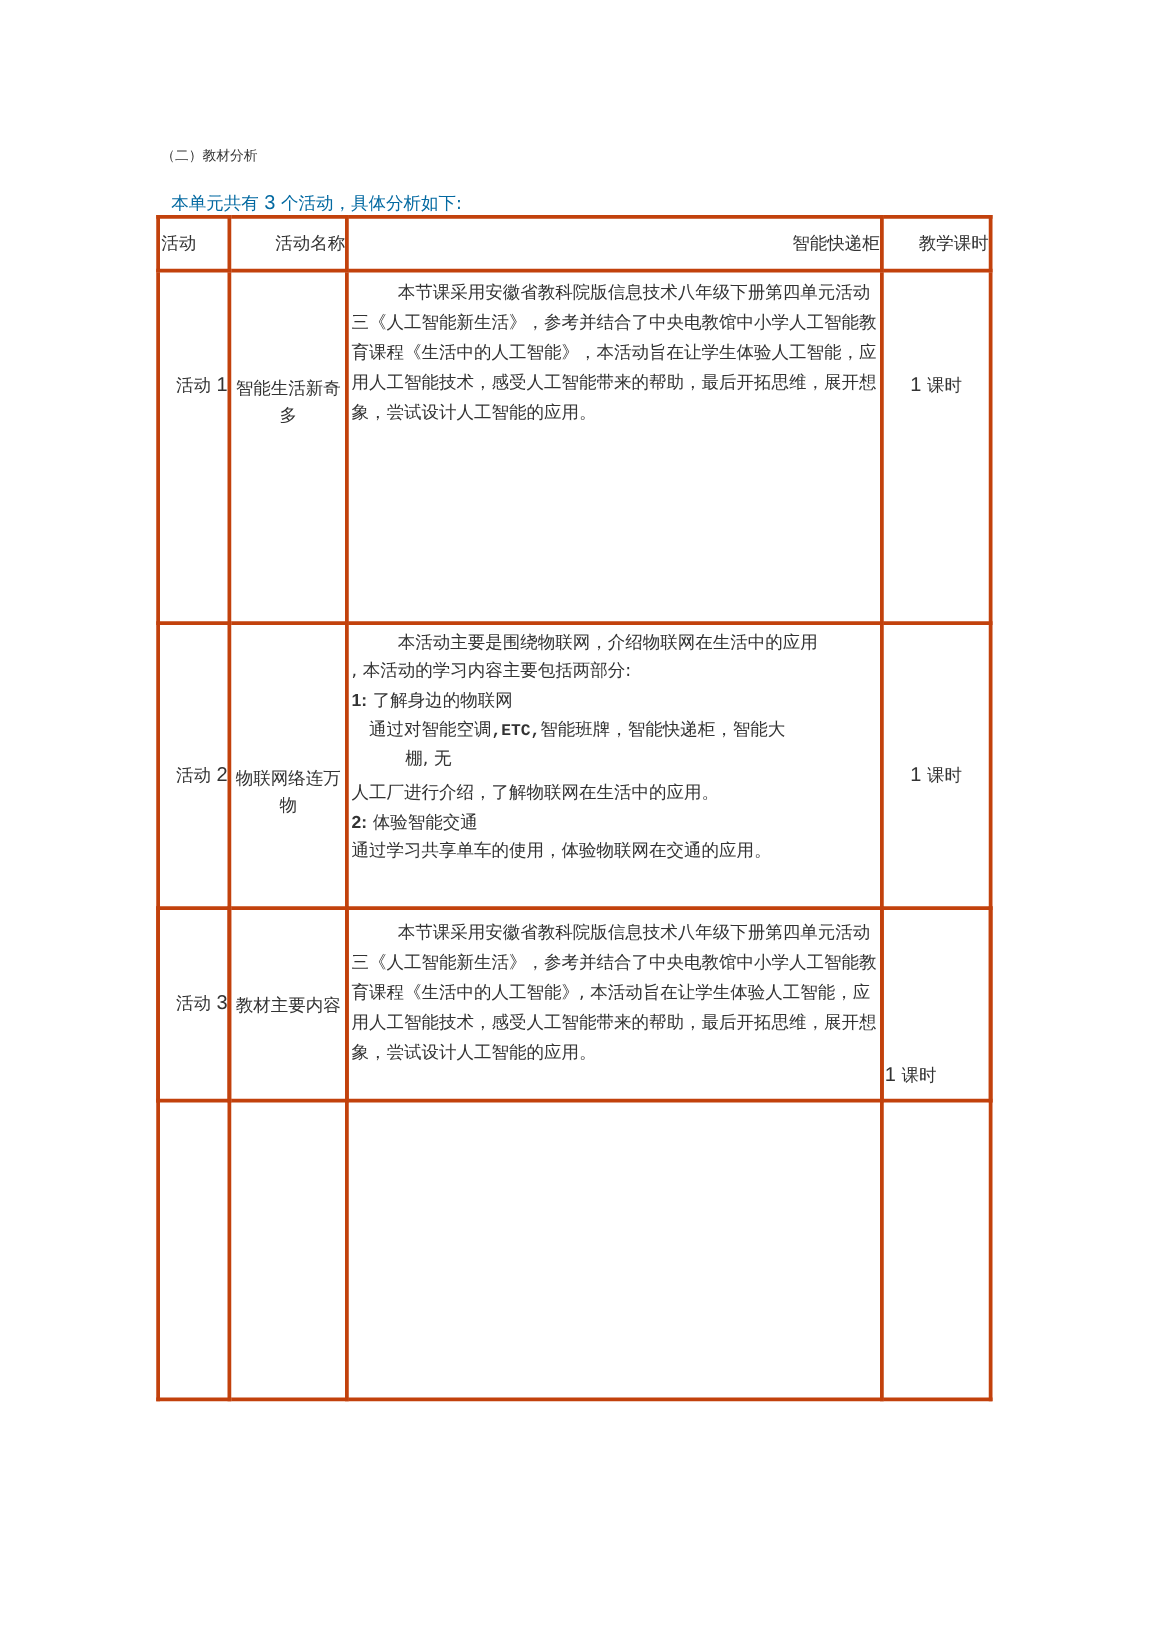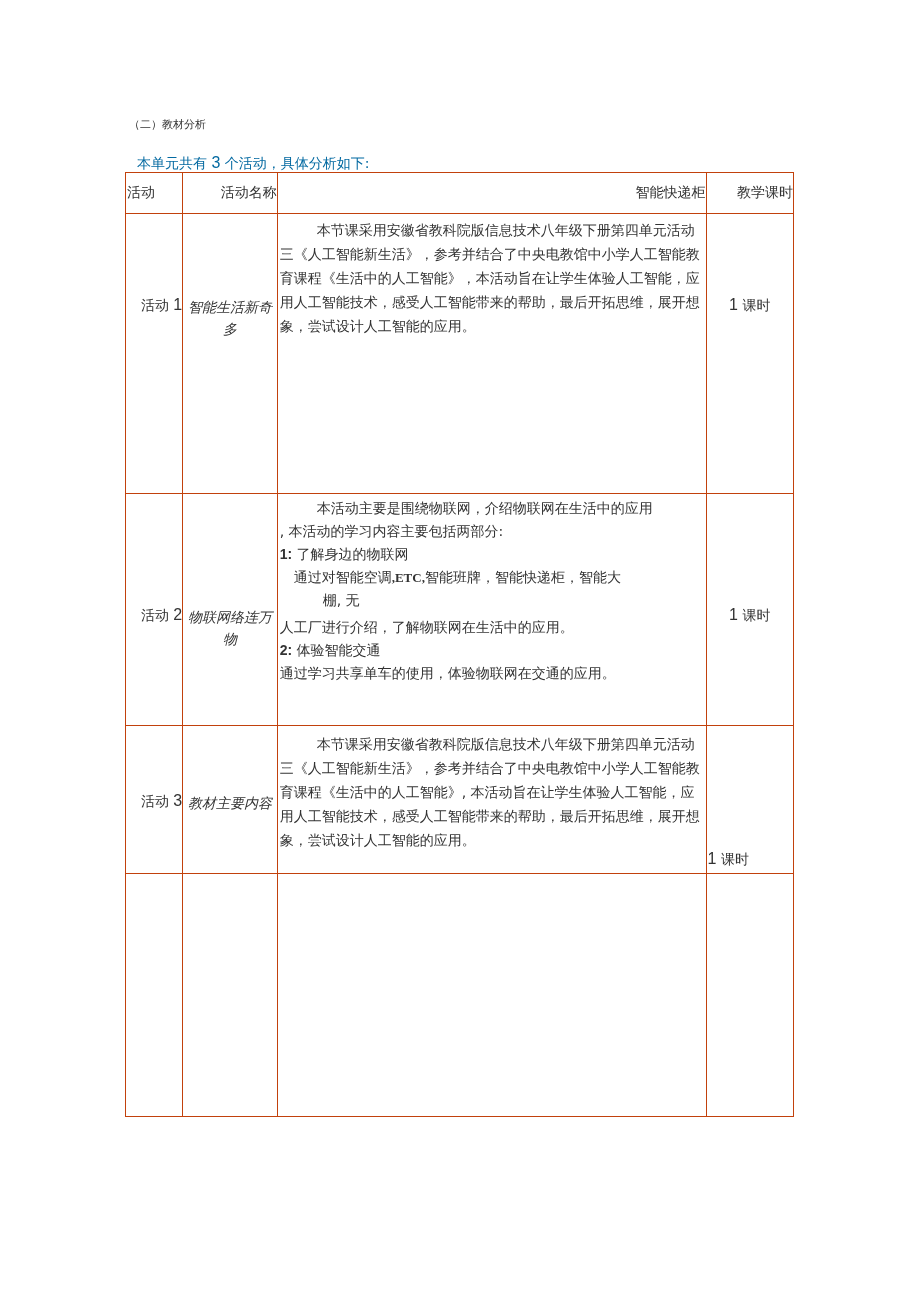--- a/index.html
+++ b/index.html
@@ -34,50 +34,50 @@
     .intro b { font-family: "Liberation Sans", sans-serif; font-weight: normal; font-size: 16px; }
     table.doc {
       position: absolute;
       left: 125px;
       border-collapse: collapse;
       table-layout: fixed;
       font-size: 14px;
       color: #333;
     }
     table.doc td {
-      border: 1px solid #c2410c;
+      border: 3px solid #c2410c;
       padding: 0;
       vertical-align: middle;
       overflow: hidden;
     }
     #table1 { top: 172px; width: 669px; }
     #table2 { top: 725px; width: 669px; }
     .c1 { width: 57px; }
     .c2 { width: 94px; }
     .c3 { width: 427px; }
     .c4 { width: 87px; }
     .hdr td { height: 40px; }
     .hdr .h1 { text-align: left; padding-left: 1px; }
     .hdr .h2, .hdr .h3, .hdr .h4 { text-align: right; }
     .num { font-family: "Liberation Sans", sans-serif; font-size: 16px; }
     .label-cell { text-align: right; }
-    .name-cell { text-align: center; line-height: 22px; font-style: italic; }
+    .name-cell { text-align: center; line-height: 22px; }
     .content-cell { vertical-align: top !important; line-height: 24px; padding: 0 2px 0 2px !important; }
     .content-cell p { margin: 0; }
     .indent { text-indent: 37px; }
     .row1 td { height: 197px; }
     .row2 td { height: 267px; }
     .row3 td { height: 266px; }
     .row1 .content-cell { padding-top: 4px !important; }
     .row2 .content-cell { padding-top: 3px !important; line-height: 23px; }
     .row3 .content-cell { padding-top: 6px !important; }
     .hours-cell { text-align: center; }
     .hours-cell-left { text-align: left; padding-left: 1px !important; }
     .bold-num { font-family: "Liberation Sans", sans-serif; font-weight: bold; }
-    .etc { font-family: Liberation Serif, serif; font-weight: bold; font-size: 13px; }
+    .etc { font-family: Liberation Mono, monospace; font-weight: bold; font-size: 13px; }
     .row1 .name-cell, .row1 .label-cell, .row1 .hours-cell { vertical-align: top; padding-top: 82px; }
     .row2 .name-cell, .row2 .label-cell, .row2 .hours-cell { vertical-align: top; padding-top: 112px; }
     .row3 .name-cell, .row3 .label-cell { vertical-align: top; padding-top: 66px; }
     .row3 .hours-cell-left { vertical-align: top; padding-top: 124px; }
   </style>
 </head>
 <body>
 
 <div class="section-title">（二）教材分析</div>
 

